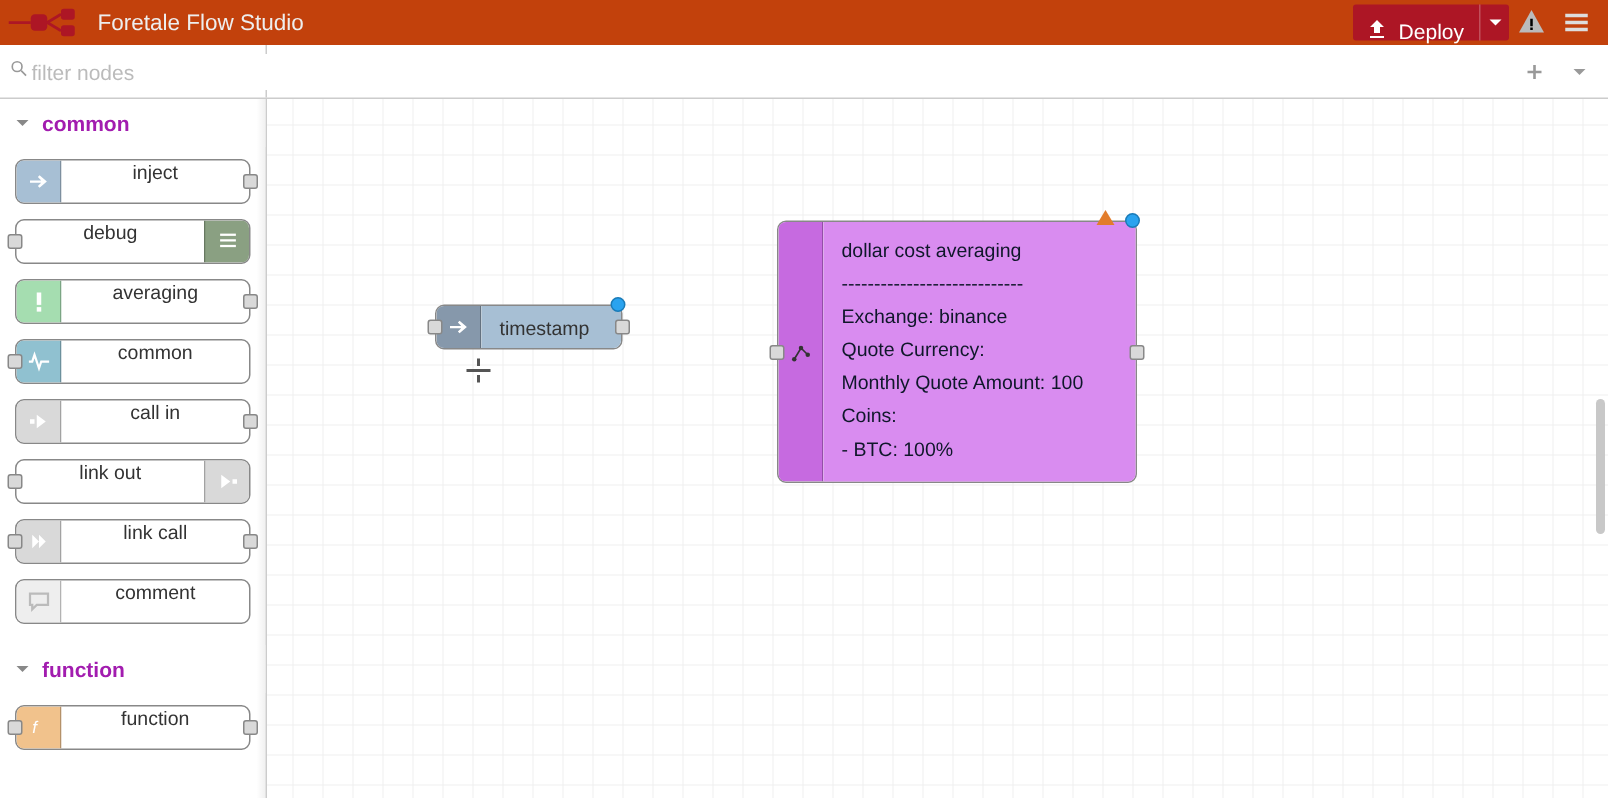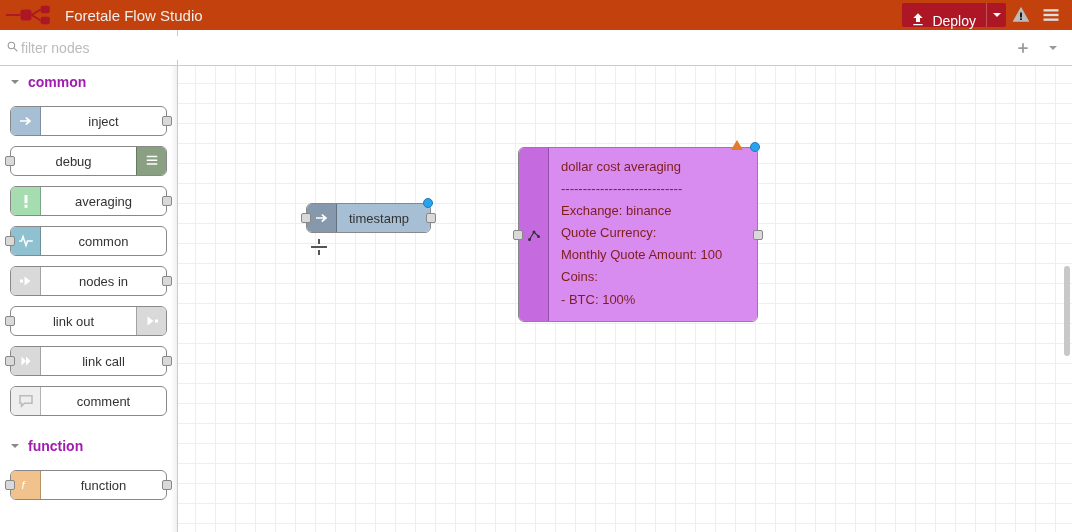--- a/index.html
+++ b/index.html
@@ -92,21 +92,21 @@
     cursor: pointer;
   }
   .category-header .chev { margin-right: 8px; color: #888; }
   .palette-items { padding: 8px 10px 14px 10px; display: flex; flex-direction: column; gap: 10px; }
 
   .pnode {
     position: relative;
     height: 30px;
     border: 1px solid #888;
     border-radius: 6px;
-    display: flex; align-items: center;
+    display: flex; align-items: flex-start;
     background: #fff;
     font-size: 13px; color: #333;
     cursor: grab;
   }
   .pnode .iconbox {
     width: 30px; height: 100%;
     border-right: 1px solid rgba(0,0,0,0.25);
     border-top-left-radius: 5px; border-bottom-left-radius: 5px;
     display: flex; align-items: center; justify-content: center;
     color: #fff;
@@ -161,39 +161,39 @@
   .flow-node .iconcol {
     width: 30px; border-right: 1px solid rgba(0,0,0,0.25);
     display: flex; align-items: center; justify-content: center;
     border-radius: 5px 0 0 5px; color: #fff;
   }
   .flow-node .content {
     flex: 1; display: flex; align-items: center; padding: 0 12px;
   }
   .flow-node.big .content {
     align-items: flex-start; padding: 8px 12px; line-height: 1.7;
-    white-space: pre; font-size: 13px; color: #7f1d1d;
+    white-space: pre; font-size: 13px; color: #0f172a;
   }
   .flow-node .fport {
     position: absolute; width: 10px; height: 10px;
     background: #d9d9d9; border: 1px solid #888; border-radius: 2px;
     top: 50%; transform: translateY(-50%);
   }
   .fport.in  { left: -6px; }
   .fport.out { right: -6px; }
   .status-dot {
     position: absolute; width: 10px; height: 10px; border-radius: 50%;
     background: #2aa3ef; top: -6px; right: -3px; border: 1px solid #1a7bb8;
   }
   .warn-triangle {
     position:absolute; top:-8px; right:14px; width:0;height:0;
     border-left:6px solid transparent; border-right:6px solid transparent;
     border-bottom:10px solid #e27c2b;
   }
-  .node-timestamp { left: 128px; top: 137px; width: 125px; height: 30px; }
+  .node-timestamp { left: 112px; top: 137px; width: 125px; height: 30px; }
   .node-timestamp .iconcol { background: #8698ab; }
   .node-dca { left: 340px; top: 81px; width: 240px; height: 175px; }
   .node-dca .iconcol { background: #c66ae0; border-radius: 5px 0 0 5px; }
   .node-dca .content { background: #d98cf0; border-radius: 0 5px 5px 0; }
   .node-dca .iconcol svg { width:18px; height:18px; }
 
   .cursor-plus {
     position:absolute; left:133px; top:173px; width:16px; height:16px;
     pointer-events:none;
   }
@@ -327,21 +327,21 @@
             </svg>
         </div>
         <span class="label">common</span>
       </div>
       <div class="pnode">
         <div class="iconbox c-link">
           <svg viewBox="0 0 24 24">
               <path fill="#fff" d="M10 6l8 6-8 6zM4 10h4v4H4z"></path>
             </svg>
         </div>
-        <span class="label">nodes in</span>
+        <span class="label">call in</span>
         <span class="port out"></span>
       </div>
       <div class="pnode iconright">
         <span class="port in"></span>
         <span class="label">link out</span>
         <div class="iconbox c-link">
           <svg viewBox="0 0 24 24">
               <path fill="#fff" d="M6 6l8 6-8 6zM16 10h4v4h-4z"></path>
             </svg>
         </div>

